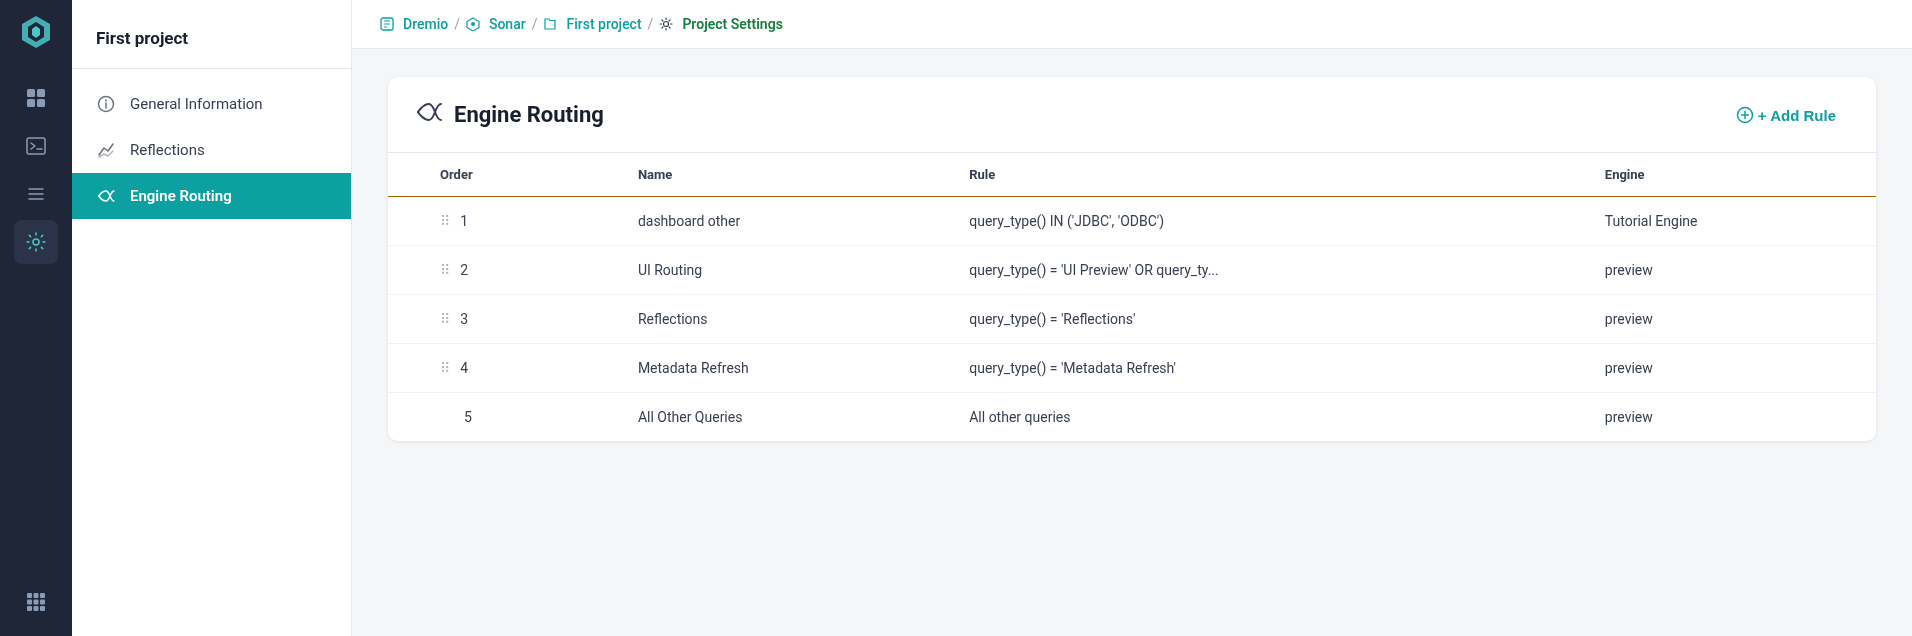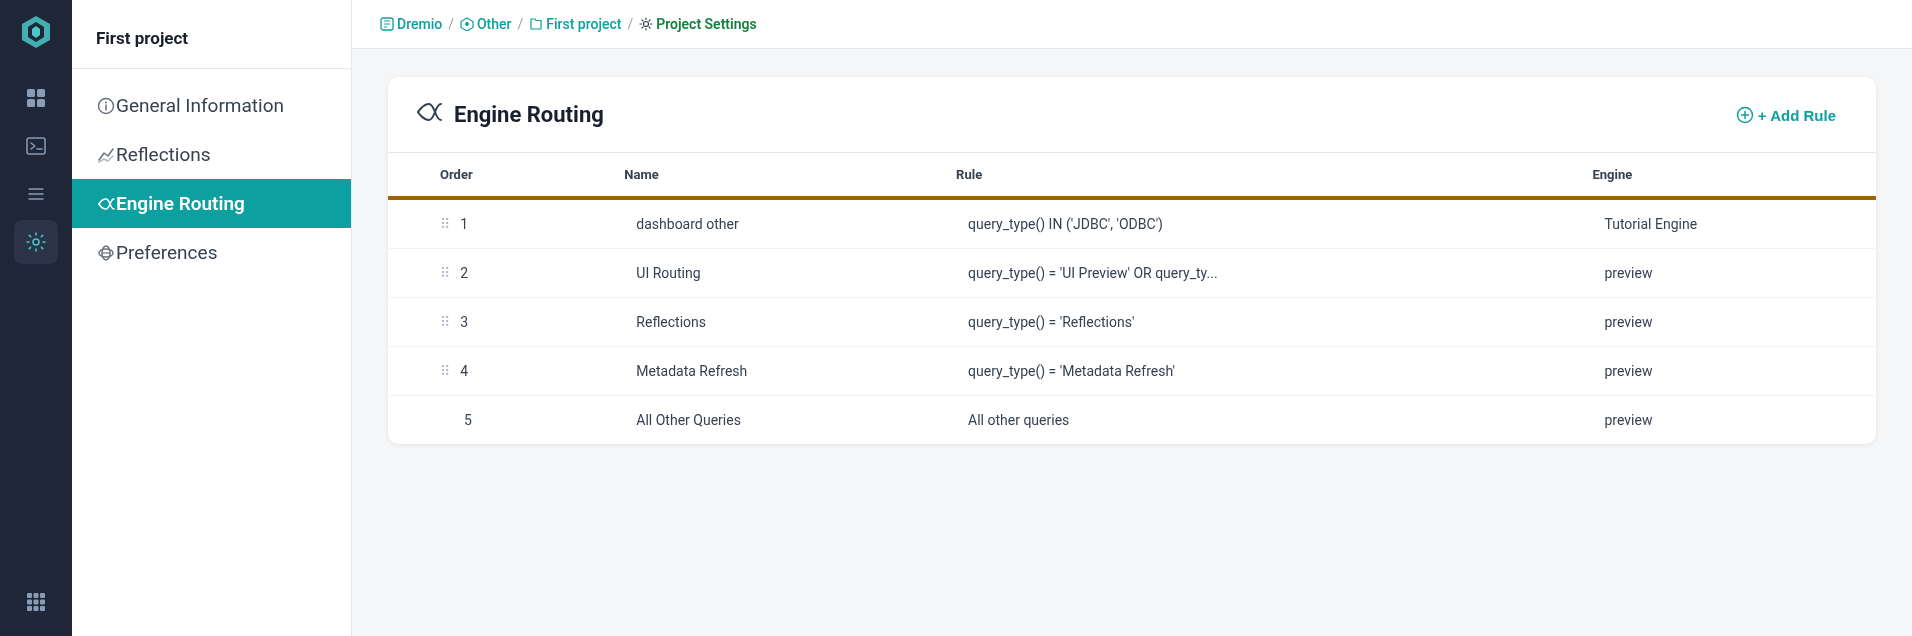--- a/index.html
+++ b/index.html
@@ -57,24 +57,25 @@
     }
     .sidebar-nav {
       display: flex;
       flex-direction: column;
       padding: 12px 0;
       flex: 1;
     }
     .sidebar-nav-item {
       display: flex;
       align-items: center;
+      gap: 14px;
       padding: 13px 24px;
       cursor: pointer;
       color: #374151;
-      font-size: 19px;
+      font-size: 15px;
       font-weight: 400;
       border-radius: 0;
       transition: background 0.15s;
     }
     .sidebar-nav-item.active {
       background: #0da0a0;
       color: #fff;
       font-weight: 600;
     }
     .sidebar-nav-item .nav-icon {
@@ -104,20 +105,21 @@
       display: flex;
       align-items: center;
       gap: 6px;
       font-size: 14px;
       color: #6b7280;
       flex-shrink: 0;
     }
     .breadcrumb-item {
       display: flex;
       align-items: center;
+      gap: 6px;
       color: #0da0a0;
       cursor: pointer;
       font-weight: 500;
     }
     .breadcrumb-sep { color: #9ca3af; font-size: 14px; }
     .breadcrumb-current { color: #374151; font-weight: 600; }
 
     
     .content {
       flex: 1;
@@ -168,25 +170,25 @@
       transition: background 0.15s;
     }
 
     
     .table {
       width: 100%;
       border-collapse: collapse;
     }
     .table th {
       text-align: left;
-      padding: 14px 8px;
+      padding: 14px 20px;
       font-size: 13px;
       font-weight: 700;
       color: #374151;
-      border-bottom: 4px solid #a16207;
+      border-bottom: 1px solid #a16207;
       background: #fff;
     }
     .table th:first-child { padding-left: 52px; }
     .table td {
       padding: 16px 20px;
       font-size: 14px;
       color: #374151;
       border-bottom: 1px solid #f0f2f5;
     }
     .table td:first-child { padding-left: 52px; }
@@ -288,30 +290,20 @@
     <div class="sidebar-nav-item active">
       <span class="nav-icon">
         <svg width="18" height="18" viewBox="0 0 18 18" fill="none">
           <path d="M2,9 C2,9 5,4 9,4 C13,4 13,14 17,14" stroke="#fff" stroke-width="1.5" fill="none" stroke-linecap="round"></path>
           <path d="M2,9 C2,9 5,14 9,14 C13,14 13,4 17,4" stroke="#fff" stroke-width="1.5" fill="none" stroke-linecap="round"></path>
         </svg>
       </span>
       <span>Engine Routing</span>
     </div>
 
-    <div class="sidebar-nav-item">
-      <span class="nav-icon">
-        <svg width="18" height="18" viewBox="0 0 18 18" fill="none">
-          <ellipse cx="9" cy="9" rx="4" ry="7" stroke="#6b7280" stroke-width="1.5" fill="none"></ellipse>
-          <line x1="5" y1="9" x2="13" y2="9" stroke="#6b7280" stroke-width="1.2"></line>
-          <ellipse cx="9" cy="9" rx="7" ry="4" stroke="#6b7280" stroke-width="1.5" fill="none"></ellipse>
-        </svg>
-      </span>
-      <span>Preferences</span>
-    </div>
 
   </nav>
 </div>
 
 <div class="main">
 
   <div class="breadcrumb">
     <span class="breadcrumb-item">
       <svg width="14" height="14" viewBox="0 0 14 14" fill="none" style="margin-right:3px">
         <rect x="1" y="1" width="12" height="12" rx="2" stroke="#0da0a0" stroke-width="1.3" fill="none"></rect>
@@ -320,21 +312,21 @@
         <line x1="4" y1="10" x2="7" y2="10" stroke="#0da0a0" stroke-width="1"></line>
       </svg>
       <span>Dremio</span>
     </span>
     <span class="breadcrumb-sep">/</span>
     <span class="breadcrumb-item">
       <svg width="14" height="14" viewBox="0 0 14 14" fill="none" style="margin-right:3px">
         <polygon points="7,1 13,4.5 13,10.5 7,14 1,10.5 1,4.5" stroke="#0da0a0" stroke-width="1.2" fill="none"></polygon>
         <circle cx="7" cy="7" r="2" fill="#0da0a0"></circle>
       </svg>
-      <span>Other</span>
+      <span>Sonar</span>
     </span>
     <span class="breadcrumb-sep">/</span>
     <span class="breadcrumb-item">
       <svg width="14" height="14" viewBox="0 0 14 14" fill="none" style="margin-right:3px">
         <path d="M2,2 L6,2 L7,3.5 L12,3.5 L12,12 L2,12 Z" stroke="#0da0a0" stroke-width="1.2" fill="none"></path>
       </svg>
       <span>First project</span>
     </span>
     <span class="breadcrumb-sep">/</span>
     <span class="breadcrumb-item breadcrumb-current">

